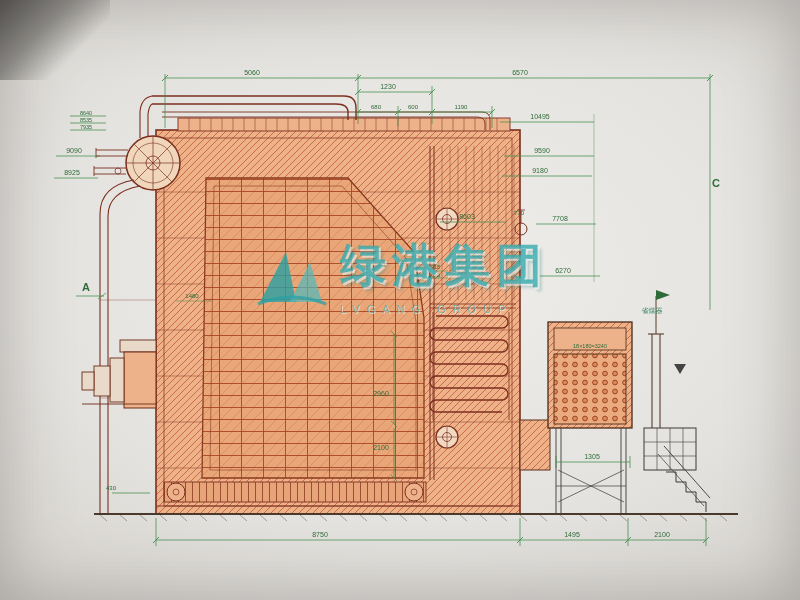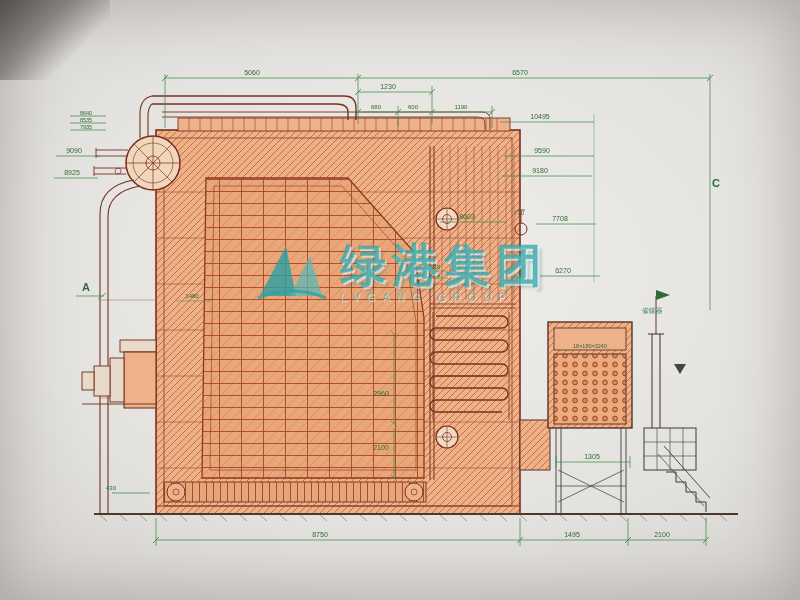--- a/index.html
+++ b/index.html
@@ -23,21 +23,21 @@
   .watermark{
     position:absolute;left:256px;top:242px;display:flex;align-items:center;gap:12px;
     z-index:5;pointer-events:none;
   }
   .wm-cn{
     font-size:46px;font-weight:bold;letter-spacing:6px;line-height:1;
     color:rgba(50,168,172,0.78);
     text-shadow:2px 2px 0 rgba(255,255,255,0.55),4px 4px 3px rgba(20,110,115,0.25);
   }
   .wm-en{
-    font-size:11px;letter-spacing:7px;margin-top:3px;
+    font-size:11px;letter-spacing:7px;margin-top:15px;
     color:rgba(50,168,172,0.6);
     text-shadow:1px 1px 0 rgba(255,255,255,0.5);
   }
 </style>
 </head>
 <body>
 
 <div class="photo">
   <div class="corner-tl"></div>
 

